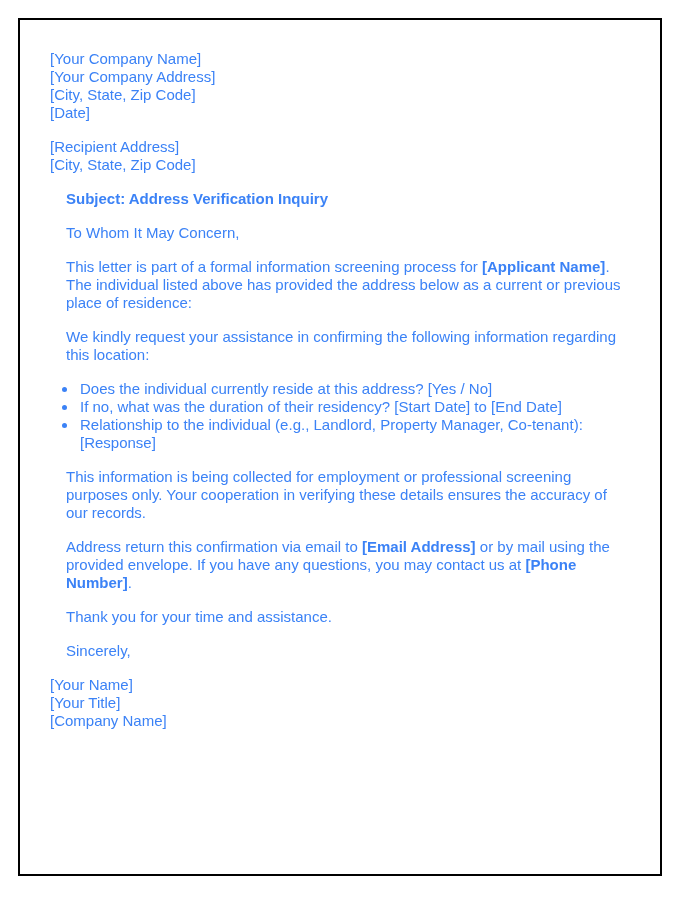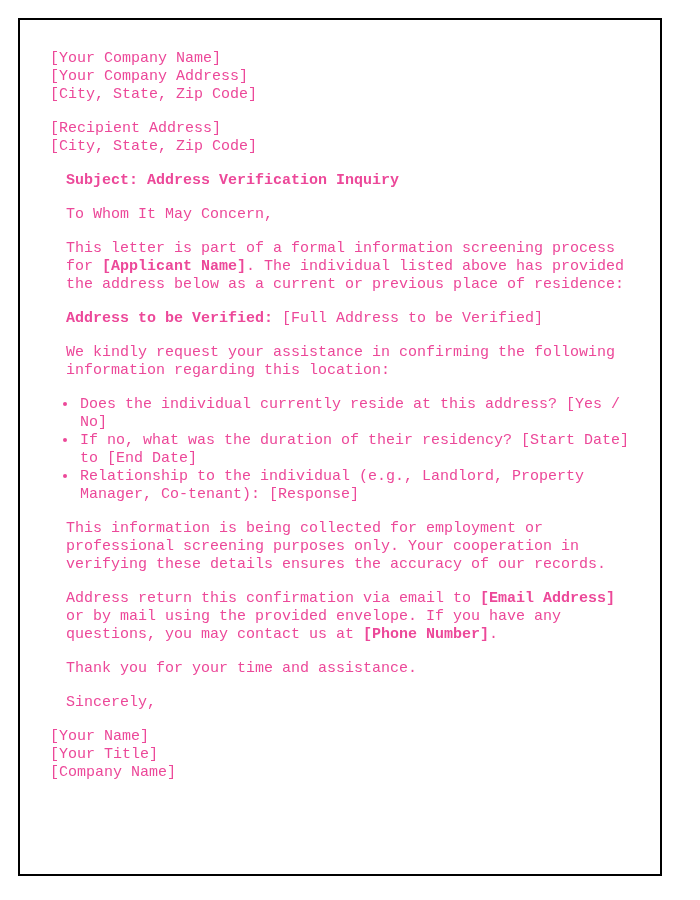--- a/index.html
+++ b/index.html
@@ -5,22 +5,22 @@
   html, body {
     margin: 0;
     padding: 0;
     background: #ffffff;
   }
   .page {
     position: relative;
     width: 700px;
     height: 900px;
     background: #ffffff;
-    font-family: Liberation Mono, monospace;
-    color: #ec4899;
+    font-family: Liberation Sans, sans-serif;
+    color: #3b82f6;
   }
   .letter-frame {
     position: absolute;
     left: 18px;
     top: 18px;
     width: 644px;
     height: 858px;
     border: 2px solid #000000;
     box-sizing: border-box;
     background: #ffffff;
@@ -58,34 +58,34 @@
 <body>
 
 <div class="page">
   <div class="letter-frame">
     <div class="letter-content">
 
       <div class="block">
         <div class="line">[Your Company Name]</div>
         <div class="line">[Your Company Address]</div>
         <div class="line">[City, State, Zip Code]</div>
+        <div class="line">[Date]</div>
       </div>
 
       <div class="block">
         <div class="line">[Recipient Address]</div>
         <div class="line">[City, State, Zip Code]</div>
       </div>
 
       <p class="para bold">Subject: Address Verification Inquiry</p>
 
       <p class="para">To Whom It May Concern,</p>
 
       <p class="para"><span>This letter is part of a formal information screening process for </span><span class="bold">[Applicant Name]</span><span>. The individual listed above has provided the address below as a current or previous place of residence:</span></p>
 
-      <p class="para"><span class="bold">Address to be Verified:</span><span> [Full Address to be Verified]</span></p>
 
       <p class="para">We kindly request your assistance in confirming the following information regarding this location:</p>
 
       <ul class="v-list">
         <li>Does the individual currently reside at this address? [Yes / No]</li>
         <li>If no, what was the duration of their residency? [Start Date] to [End Date]</li>
         <li>Relationship to the individual (e.g., Landlord, Property Manager, Co-tenant): [Response]</li>
       </ul>
 
       <p class="para">This information is being collected for employment or professional screening purposes only. Your cooperation in verifying these details ensures the accuracy of our records.</p>

